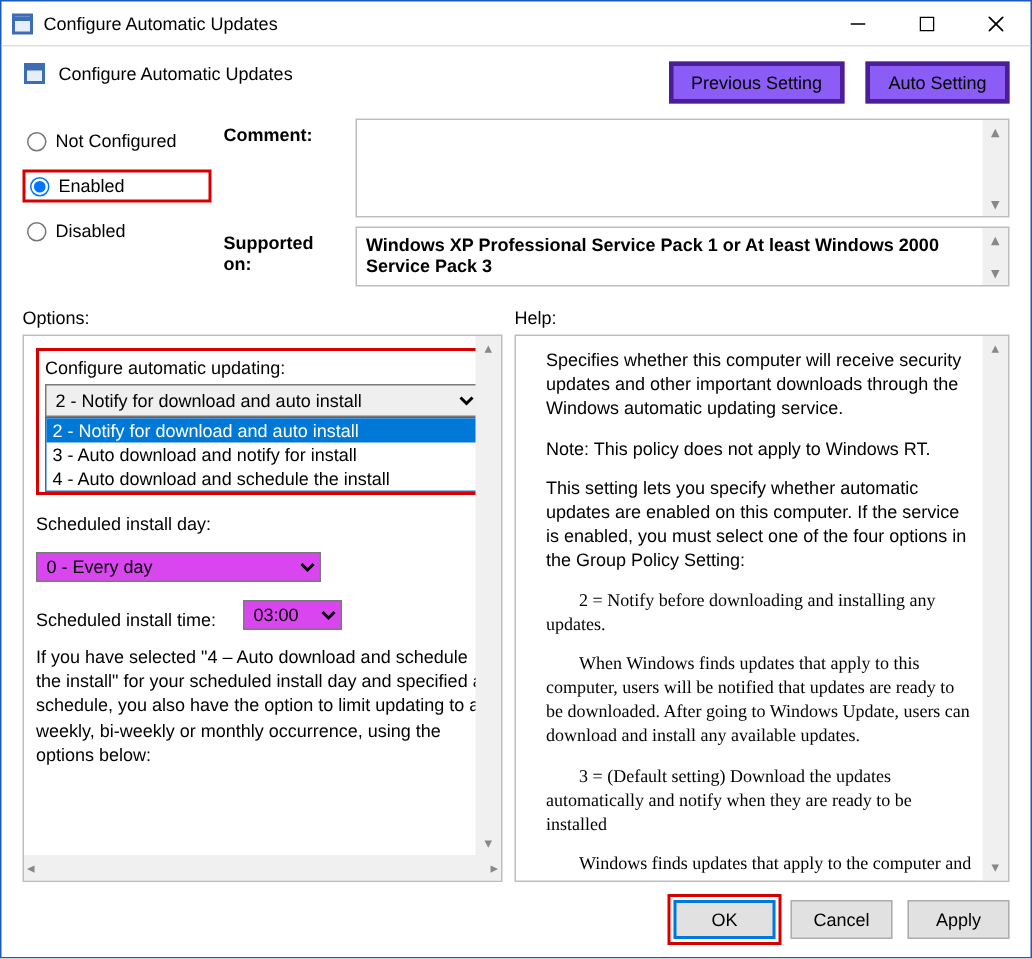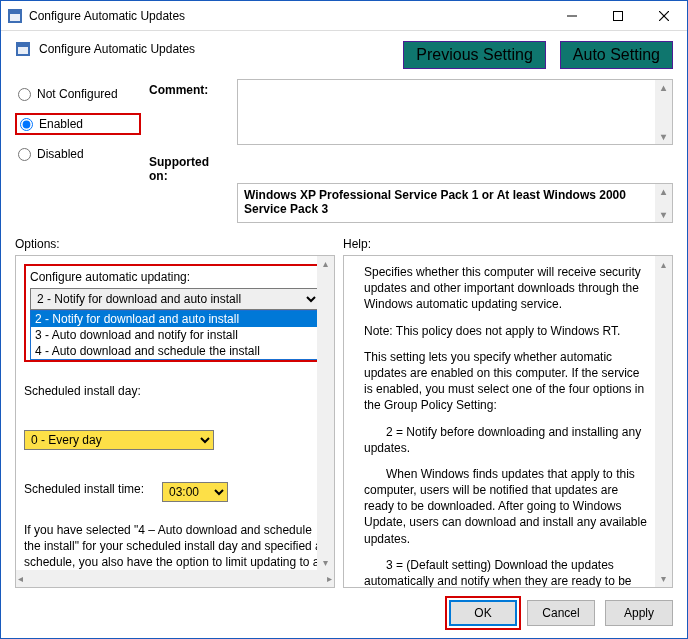--- a/index.html
+++ b/index.html
@@ -36,24 +36,24 @@
   .header-area {
     padding: 10px 14px 6px 14px;
     display: flex;
     align-items: flex-start;
   }
   .header-left { display: flex; align-items: center; flex: 1; }
   .header-left .icon { width: 16px; height: 16px; margin-right: 8px; }
   .header-left .subtitle { font-size: 12px; }
   .nav-buttons { display: flex; gap: 14px;}
   .nav-btn {
-    background: #0f766e;
-    border: 1px solid #4c1d95;
+    background: #8b5cf6;
+    border: 3px solid #4c1d95;
     padding: 4px 12px;
-    font-size: 16px;
+    font-size: 12px;
     min-width: 96px;
   }
   .config-row {
     display: flex;
     padding: 4px 14px 6px 14px;
     gap: 8px;
   }
   .radio-col {
     width: 126px;
     padding-top: 6px;
@@ -71,21 +71,20 @@
   .comment-row { display: flex; gap: 8px; align-items: flex-start; }
   .comment-row label { width: 80px; padding-top: 4px; }
   .textarea-box {
     flex: 1; border: 1px solid #bdbdbd; background: #fff;
     height: 66px; position: relative;
   }
   .supported-box {
     flex: 1; border: 1px solid #bdbdbd; background: #fff;
     height: 40px; padding: 4px 20px 4px 6px; position: relative;
     font-size: 12px;
-    margin-top: 32px;
   }
   .fake-scroll {
     position: absolute; right: 0; top: 0; bottom: 0; width: 17px;
     background: #f0f0f0; display:flex; flex-direction:column;
     justify-content: space-between; align-items:center;
     color:#888; font-size:10px; padding:2px 0;
   }
   .labels-row {
     display: flex; padding: 8px 14px 4px 14px;
   }
@@ -130,43 +129,43 @@
     margin-top: 0;
     border: 1px solid #1a6fd1;
     background: #fff;
   }
   .dropdown-open .dd-item {
     padding: 1px 4px; font-size: 12px;
   }
   .dropdown-open .dd-item.selected {
     background: #0078d7; color: #fff;
   }
-  .sched-row { display:flex; align-items:flex-start; gap:8px; margin: 16px 0; }
+  .sched-row { display:flex; align-items:flex-end; gap:8px; margin: 6px 0; }
   .sched-row .lab { width: 130px; }
   .small-combo {
     font-size: 12px; padding: 1px 2px; border: 1px solid #7a7a7a;
-    background: #fde047;
+    background: #d946ef;
   }
   .options-panel .note { font-size: 12px; line-height: 1.35; margin-top:4px; }
   .bottom-scroll {
     position: absolute; left:0; right:0; bottom:0; height:17px;
     background:#f0f0f0; display:flex; justify-content:space-between;
     align-items:center; color:#888; font-size:10px; padding:0 2px;
   }
   .footer {
     display: flex; justify-content: flex-end; gap: 10px;
     padding: 12px 14px 12px 14px;
   }
   .btn {
     background: #e1e1e1; border: 1px solid #adadad;
     padding: 4px 0; font-size: 12px; width: 68px; text-align:center;
   }
   .btn.primary { border: 2px solid #0078d7; }
   .hilite2 { outline: 2px solid #d40000; outline-offset: 2px; }
-  .indent { text-indent: 22px; }
+  .indent { text-indent: 22px; font-family: Liberation Serif, serif; }
   svg { display:block; }
 </style>
 </head>
 <body>
 
 <div class="window">
 
   <div class="titlebar">
     <span class="icon">
       <svg width="16" height="16">

